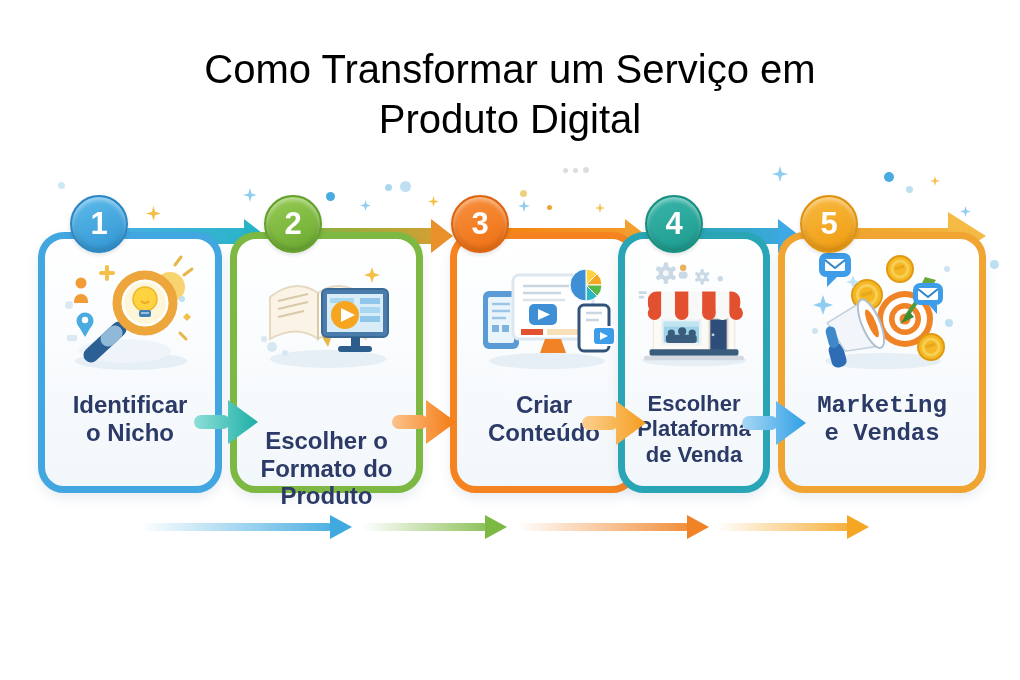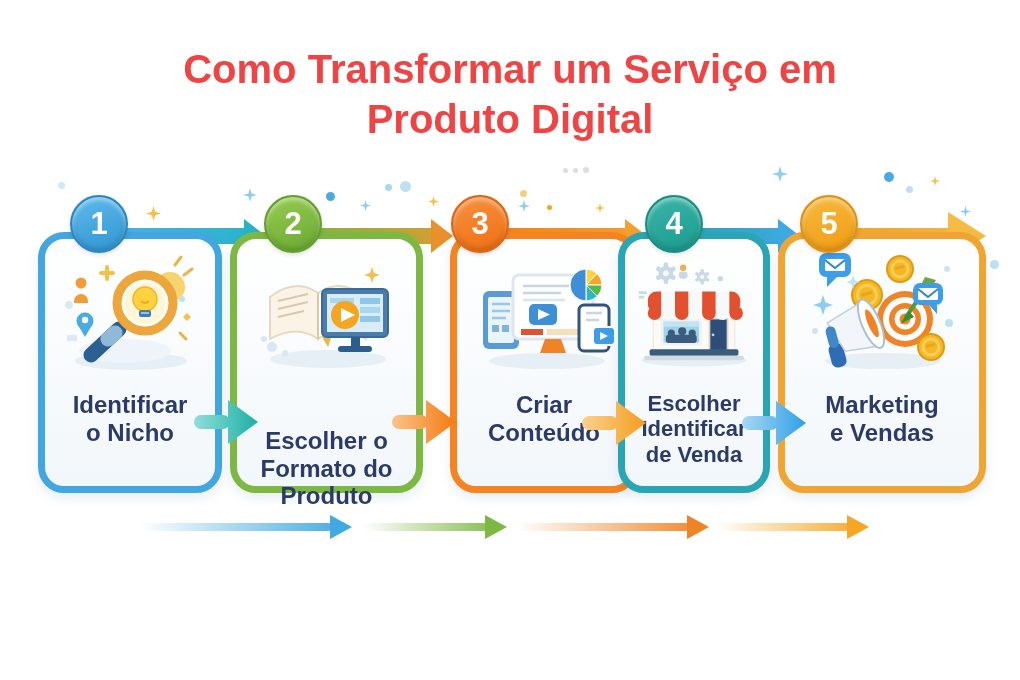--- a/index.html
+++ b/index.html
@@ -1,34 +1,34 @@
 <!DOCTYPE html>
 <html><head>
 <meta charset="utf-8">
 <style>
   html,body{margin:0;padding:0;background:#ffffff;}
   .stage{position:relative;width:1020px;height:680px;background:#ffffff;overflow:hidden;
          font-family:"Liberation Sans",sans-serif;}
   .title{position:absolute;top:44px;left:0;width:100%;text-align:center;
-         font-size:40px;line-height:1.25;font-weight:bold;color:#ef4444;
+         font-size:40px;line-height:1.25;font-weight:normal;color:#000000;
          white-space:pre-line;z-index:5;}
   
   .card{position:absolute;top:232px;height:261px;border-radius:26px;border:7px solid;
         background:linear-gradient(180deg,#ffffff 0%,#f2f7fb 100%);
         box-shadow:0 5px 12px rgba(70,110,150,.12);box-sizing:border-box;
         display:flex;flex-direction:column;align-items:center;z-index:2;}
   .card .illus{margin-top:8px;flex:0 0 auto;}
   .card .label{font-weight:bold;color:#2b3a67;font-size:24px;line-height:1.15;
                text-align:center;white-space:pre-line;margin-top:6px;}
   .c1{left:38px;width:184px;border-color:#42a6e0;}
   .c2{left:230px;width:193px;border-color:#7db843;gap:36px;}
   .c3{left:450px;width:188px;border-color:#f5831f;}
   .c4{left:618px;width:152px;border-color:#2aa5b5;}
   .c4 .label{font-size:22px;}
-  .c5{left:778px;width:208px;border-color:#f0a431;}
+  .c5{left:778px;width:208px;border-color:#f0a431;font-family:Liberation Mono, monospace;}
   
   .badge{position:absolute;top:195px;width:54px;height:54px;border-radius:50%;
          color:#fff;font-size:31px;font-weight:bold;display:flex;align-items:center;
          justify-content:center;z-index:4;
          box-shadow:inset 0 3px 4px rgba(255,255,255,.45), inset 0 -3px 5px rgba(0,0,0,.16),
                     0 2px 4px rgba(0,0,0,.12);}
   .b1{left:70px; background:linear-gradient(160deg,#5fbbeb,#2f95d2);border:2px solid #2a86c4;}
   .b2{left:264px;background:linear-gradient(160deg,#97cc53,#69a830);border:2px solid #63a02c;}
   .b3{left:451px;background:linear-gradient(160deg,#f8913f,#ee6f12);border:2px solid #de6410;}
   .b4{left:645px;background:linear-gradient(160deg,#3ab6a9,#1b9a8e);border:2px solid #179082;}
@@ -283,21 +283,21 @@
         <circle cx="61.5" cy="66" r="7.5" fill="#e2502f"></circle>
         <circle cx="76.5" cy="66" r="7.5" fill="#f7f8f8"></circle>
         <circle cx="91.5" cy="66" r="7.5" fill="#e2502f"></circle>
         <circle cx="106.5" cy="66" r="7.5" fill="#f7f8f8"></circle>
         <circle cx="121.5" cy="66" r="7.5" fill="#e2502f"></circle>
         <rect x="26" y="106" width="98" height="7" rx="2" fill="#3a5d7d"></rect>
         <rect x="20" y="113" width="110" height="5" rx="2" fill="#d3d9de"></rect>
       </svg>
     </div>
     <div class="label">Escolher
-Identificar
+Plataforma
 de Venda</div>
   </div>
 
   <div class="card c5">
     <div class="illus">
       <svg width="160" height="134" viewBox="0 0 150 134">
         <ellipse cx="76" cy="114" rx="58" ry="8" fill="#e6eff6"></ellipse>
         <circle cx="98" cy="72" r="28" fill="#f08326"></circle>
         <circle cx="98" cy="72" r="22" fill="#ffffff"></circle>
         <circle cx="98" cy="72" r="16" fill="#f08326"></circle>

